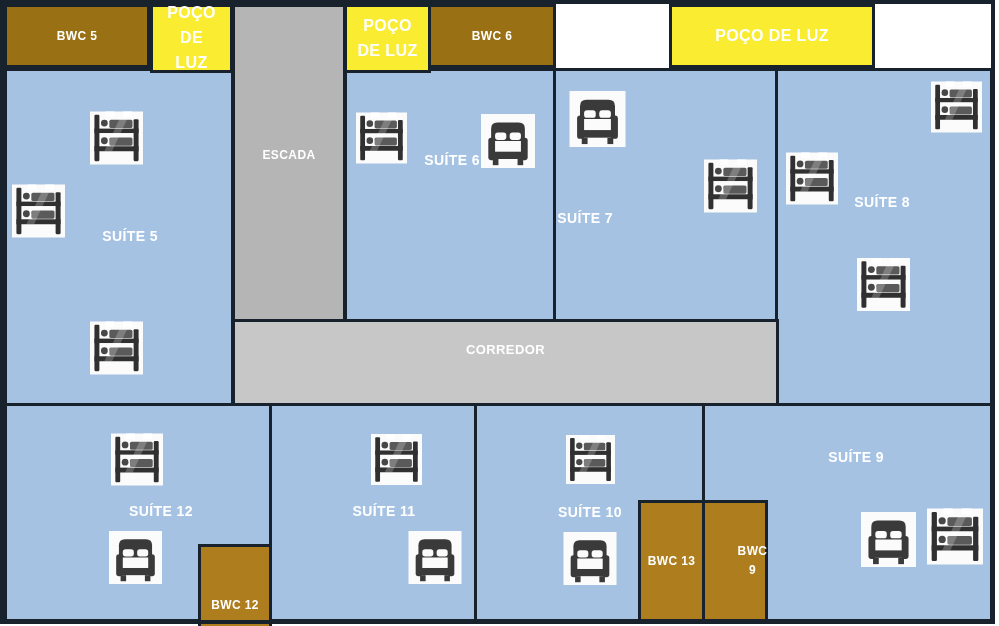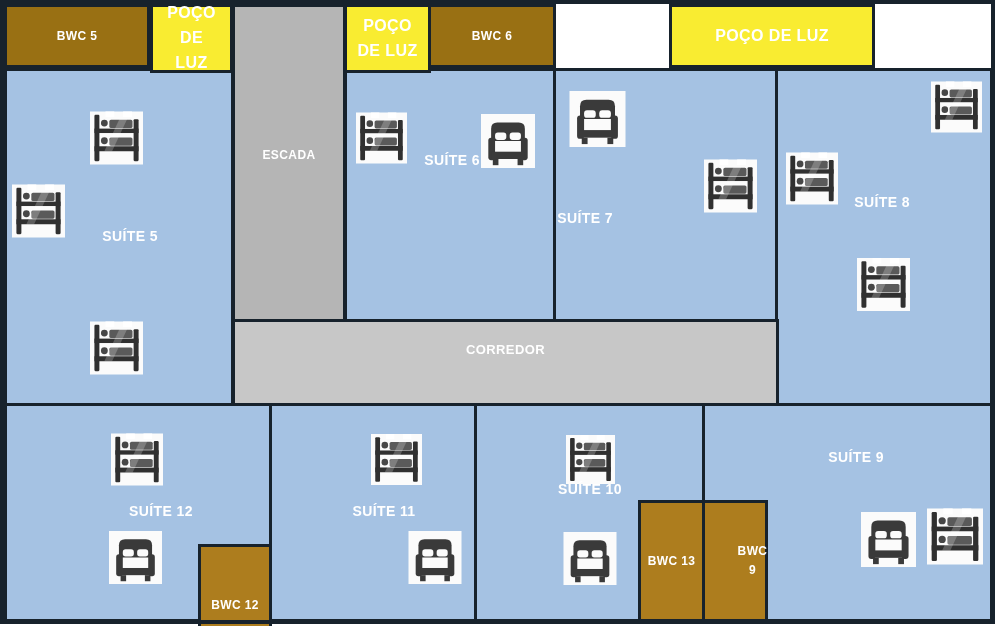--- a/index.html
+++ b/index.html
@@ -123,21 +123,21 @@
   </div>
   <div class="room bwc-bottom" style="left:702px;top:500px;width:66px;height:122px;padding-left:35px;">
     <span class="room-label">BWC 9</span>
   </div>
 
   <span class="float-label" style="left:130px;top:236px;">SUÍTE 5</span>
   <span class="float-label" style="left:452px;top:160px;">SUÍTE 6</span>
   <span class="float-label" style="left:585px;top:210px;margin-top:8px;">SUÍTE 7</span>
   <span class="float-label" style="left:882px;top:202px;">SUÍTE 8</span>
   <span class="float-label" style="left:856px;top:457px;">SUÍTE 9</span>
-  <span class="float-label" style="left:590px;top:489px;">SUÍTE 10</span>
+  <span class="float-label" style="left:590px;top:512px;">SUÍTE 10</span>
   <span class="float-label" style="left:384px;top:511px;">SUÍTE 11</span>
   <span class="float-label" style="left:137px;top:511px;margin-left:24px;">SUÍTE 12</span>
 
   <svg class="bed" style="left:90px;top:108px;width:53px;height:60px;">
       <use href="#sym-bunk"></use>
     </svg>
   <svg class="bed" style="left:12px;top:180px;width:53px;height:62px;">
       <use href="#sym-bunk"></use>
     </svg>
   <svg class="bed" style="left:90px;top:319px;width:53px;height:58px;">

